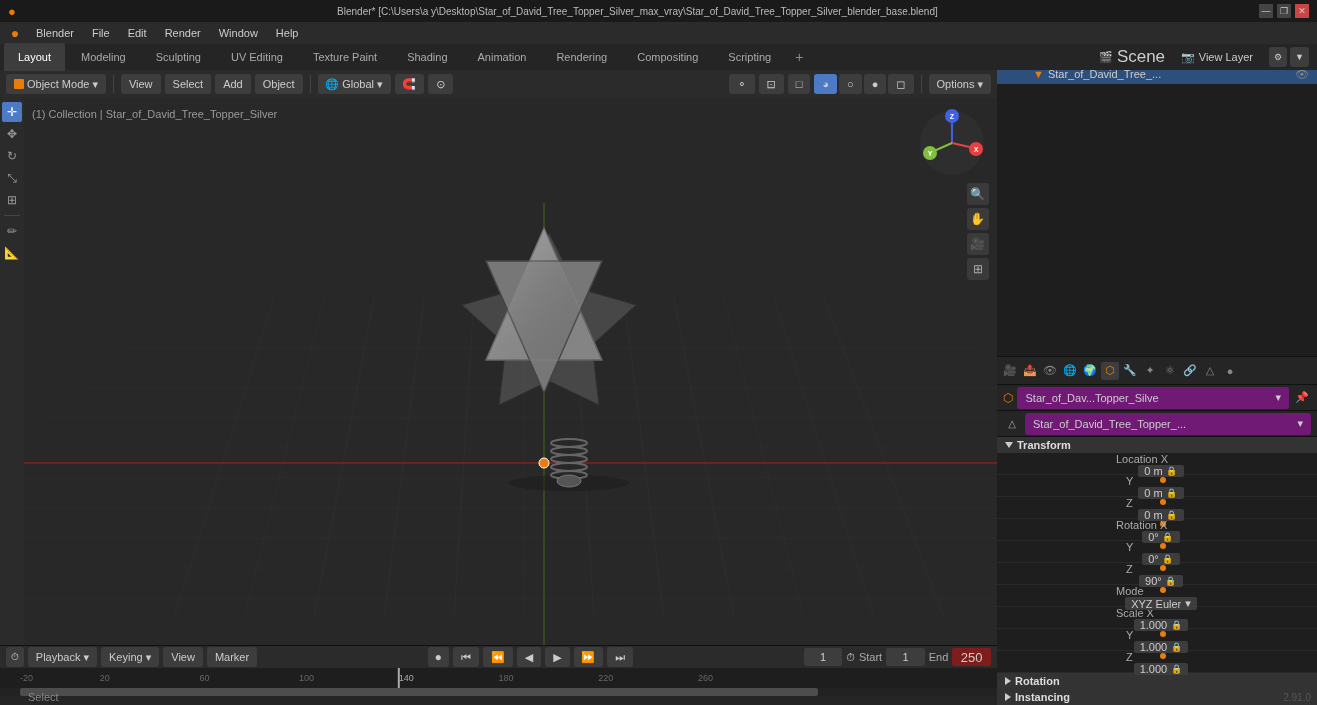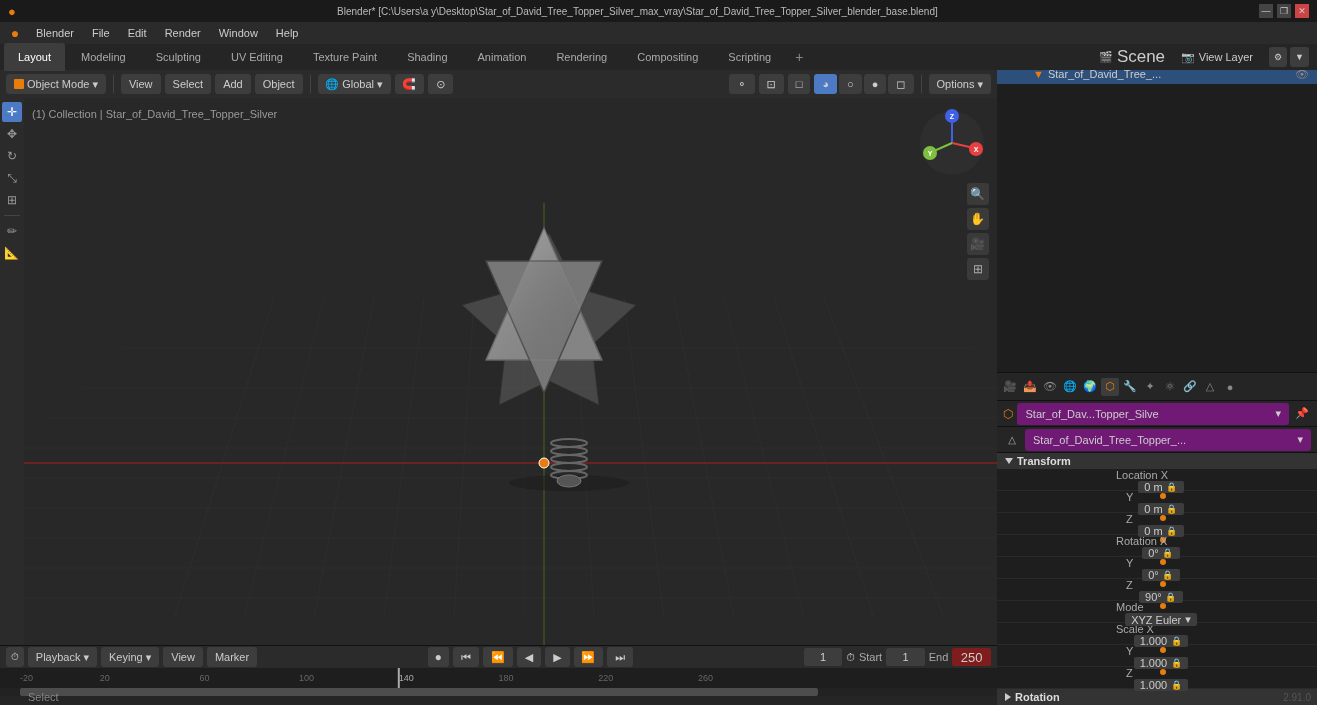--- a/index.html
+++ b/index.html
@@ -708,20 +708,24 @@
     <span class="prop-dot" style="margin-left:3px;"></span>
   </div>
 
 
   <div class="section-header">
     <span class="tri-right"></span>
     <span>Rotation</span>
   </div>
 
 
+  <div class="section-header">
+    <span class="tri-right"></span>
+    <span>Instancing</span>
+  </div>
 
   <div style="position:absolute;bottom:2px;right:6px;font-size:10px;color:#555;">2.91.0</div>
 </div>
 
 <div id="timeline">
   <div id="timeline-header">
     <button class="vp-btn" style="font-size:10px;padding:1px 5px;">⏱</button>
     <button class="vp-btn">Playback ▾</button>
     <button class="vp-btn">Keying ▾</button>
     <button class="vp-btn">View</button>

